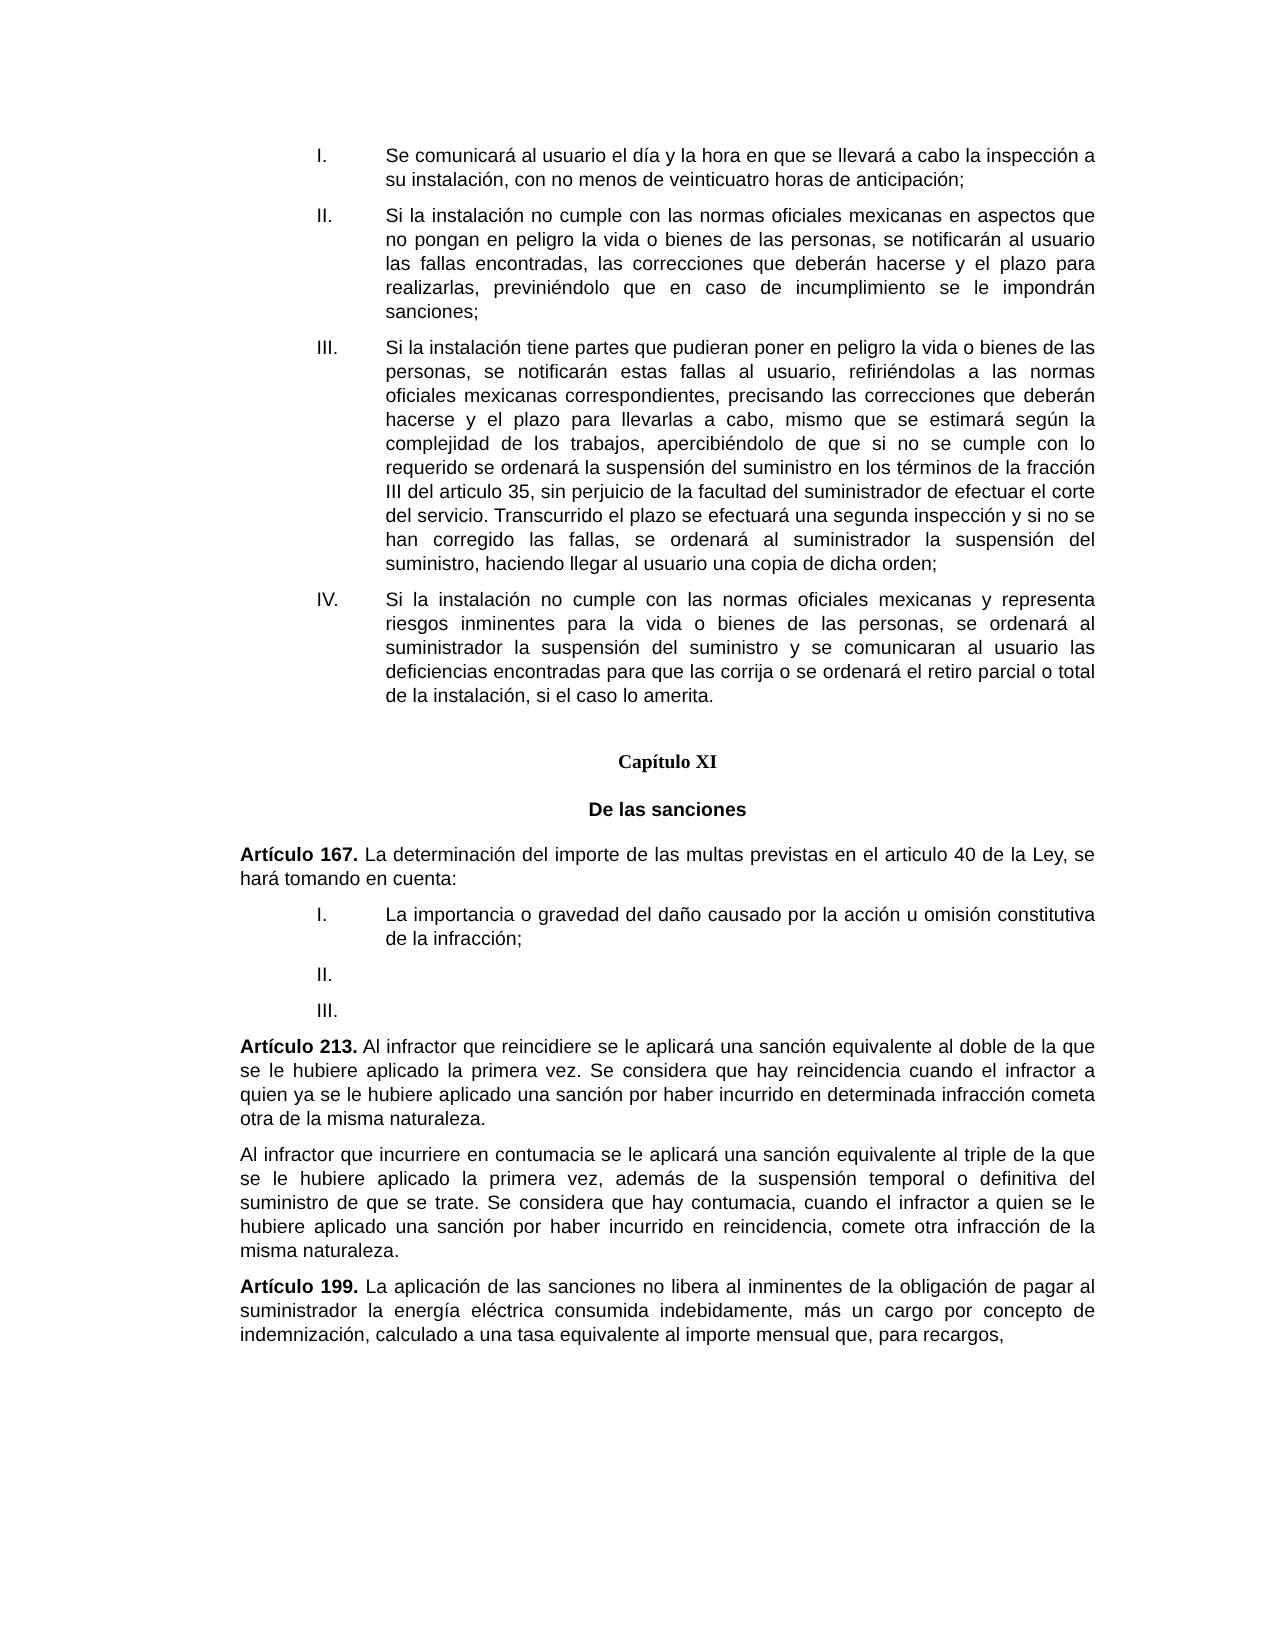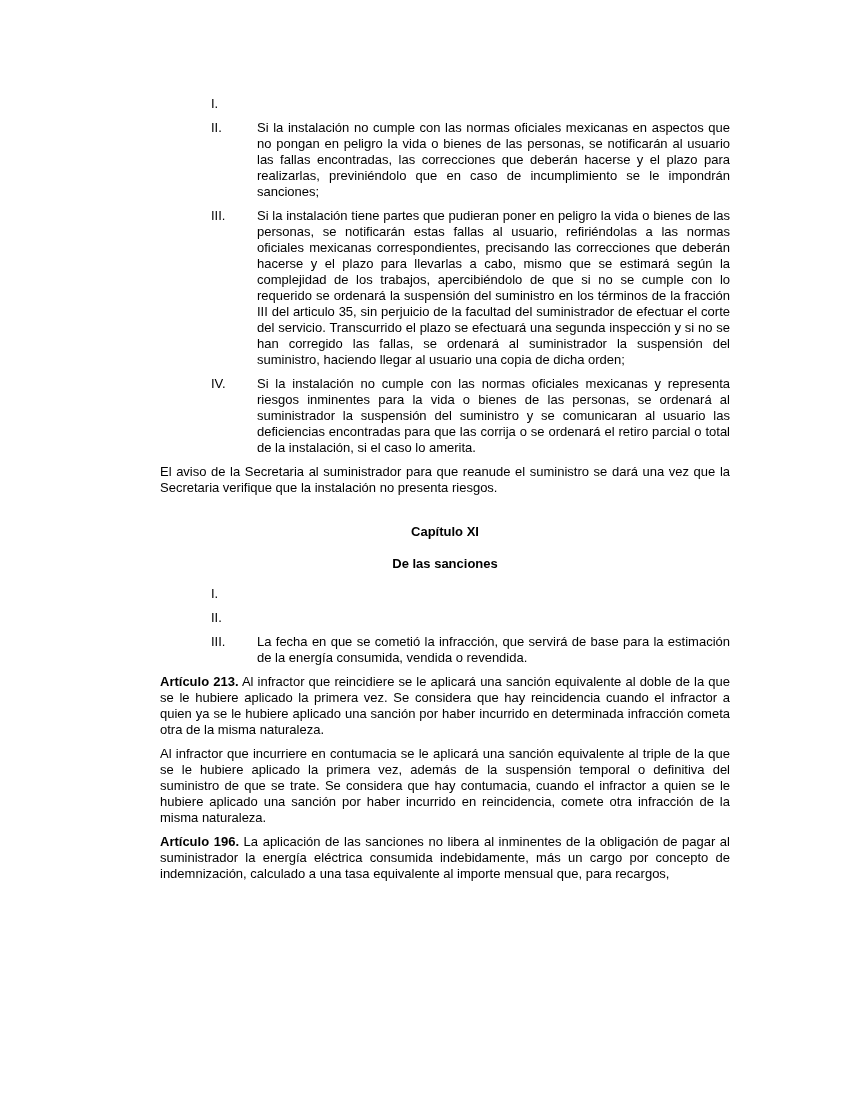--- a/index.html
+++ b/index.html
@@ -40,74 +40,76 @@
     text-align: left;
   }
   .fraction .fraction-text {
     flex: 1;
     text-align: justify;
   }
   .chapter-title {
     margin: 28px 0 16px 0;
     text-align: center;
     font-weight: bold;
+    font-family: Liberation Serif, serif;
   }
   .chapter-subtitle {
     margin: 12px 0 14px 0;
     text-align: center;
     font-weight: bold;
   }
   .article-label {
     font-weight: bold;
   }
 </style>
 </head>
 <body>
 
 <div class="page">
   <div class="content">
 
     <div class="fraction">
       <span class="numeral">I.</span>
+      <span class="fraction-text">Se comunicará al usuario el día y la hora en que se llevará a cabo la inspección a su instalación, con no menos de veinticuatro horas de anticipación;</span>
     </div>
 
     <div class="fraction">
       <span class="numeral">II.</span>
       <span class="fraction-text">Si la instalación no cumple con las normas oficiales mexicanas en aspectos que no pongan en peligro la vida o bienes de las personas, se notificarán al usuario las fallas encontradas, las correcciones que deberán hacerse y el plazo para realizarlas, previniéndolo que en caso de incumplimiento se le impondrán sanciones;</span>
     </div>
 
     <div class="fraction">
       <span class="numeral">III.</span>
       <span class="fraction-text">Si la instalación tiene partes que pudieran poner en peligro la vida o bienes de las personas, se notificarán estas fallas al usuario, refiriéndolas a las normas oficiales mexicanas correspondientes, precisando las correcciones que deberán hacerse y el plazo para llevarlas a cabo, mismo que se estimará según la complejidad de los trabajos, apercibiéndolo de que si no se cumple con lo requerido se ordenará la suspensión del suministro en los términos de la fracción III del articulo 35, sin perjuicio de la facultad del suministrador de efectuar el corte del servicio. Transcurrido el plazo se efectuará una segunda inspección y si no se han corregido las fallas, se ordenará al suministrador la suspensión del suministro, haciendo llegar al usuario una copia de dicha orden;</span>
     </div>
 
     <div class="fraction">
       <span class="numeral">IV.</span>
       <span class="fraction-text">Si la instalación no cumple con las normas oficiales mexicanas y representa riesgos inminentes para la vida o bienes de las personas, se ordenará al suministrador la suspensión del suministro y se comunicaran al usuario las deficiencias encontradas para que las corrija o se ordenará el retiro parcial o total de la instalación, si el caso lo amerita.</span>
     </div>
 
-    <p class="para">El aviso de la Secretaria al suministrador para que reanude el suministro se dará una vez que la Secretaria verifique que la instalación no presenta riesgos.</p>
 
     <p class="chapter-title">Capítulo XI</p>
     <p class="chapter-subtitle">De las sanciones</p>
 
+    <p class="para"><span class="article-label">Artículo 167.</span> <span>La determinación del importe de las multas previstas en el articulo 40 de la Ley, se hará tomando en cuenta:</span></p>
 
     <div class="fraction">
       <span class="numeral">I.</span>
+      <span class="fraction-text">La importancia o gravedad del daño causado por la acción u omisión constitutiva de la infracción;</span>
     </div>
 
     <div class="fraction">
       <span class="numeral">II.</span>
     </div>
 
     <div class="fraction">
       <span class="numeral">III.</span>
-      <span class="fraction-text">La fecha en que se cometió la infracción, que servirá de base para la estimación de la energía consumida, vendida o revendida.</span>
     </div>
 
     <p class="para"><span class="article-label">Artículo 213.</span> <span>Al infractor que reincidiere se le aplicará una sanción equivalente al doble de la que se le hubiere aplicado la primera vez. Se considera que hay reincidencia cuando el infractor a quien ya se le hubiere aplicado una sanción por haber incurrido en determinada infracción cometa otra de la misma naturaleza.</span></p>
 
     <p class="para">Al infractor que incurriere en contumacia se le aplicará una sanción equivalente al triple de la que se le hubiere aplicado la primera vez, además de la suspensión temporal o definitiva del suministro de que se trate. Se considera que hay contumacia, cuando el infractor a quien se le hubiere aplicado una sanción por haber incurrido en reincidencia, comete otra infracción de la misma naturaleza.</p>
 
-    <p class="para"><span class="article-label">Artículo 196.</span> <span>La aplicación de las sanciones no libera al inminentes de la obligación de pagar al suministrador la energía eléctrica consumida indebidamente, más un cargo por concepto de indemnización, calculado a una tasa equivalente al importe mensual que, para recargos,</span></p>
+    <p class="para"><span class="article-label">Artículo 199.</span> <span>La aplicación de las sanciones no libera al inminentes de la obligación de pagar al suministrador la energía eléctrica consumida indebidamente, más un cargo por concepto de indemnización, calculado a una tasa equivalente al importe mensual que, para recargos,</span></p>
 
   </div>
 </div>
 
 </body></html>

